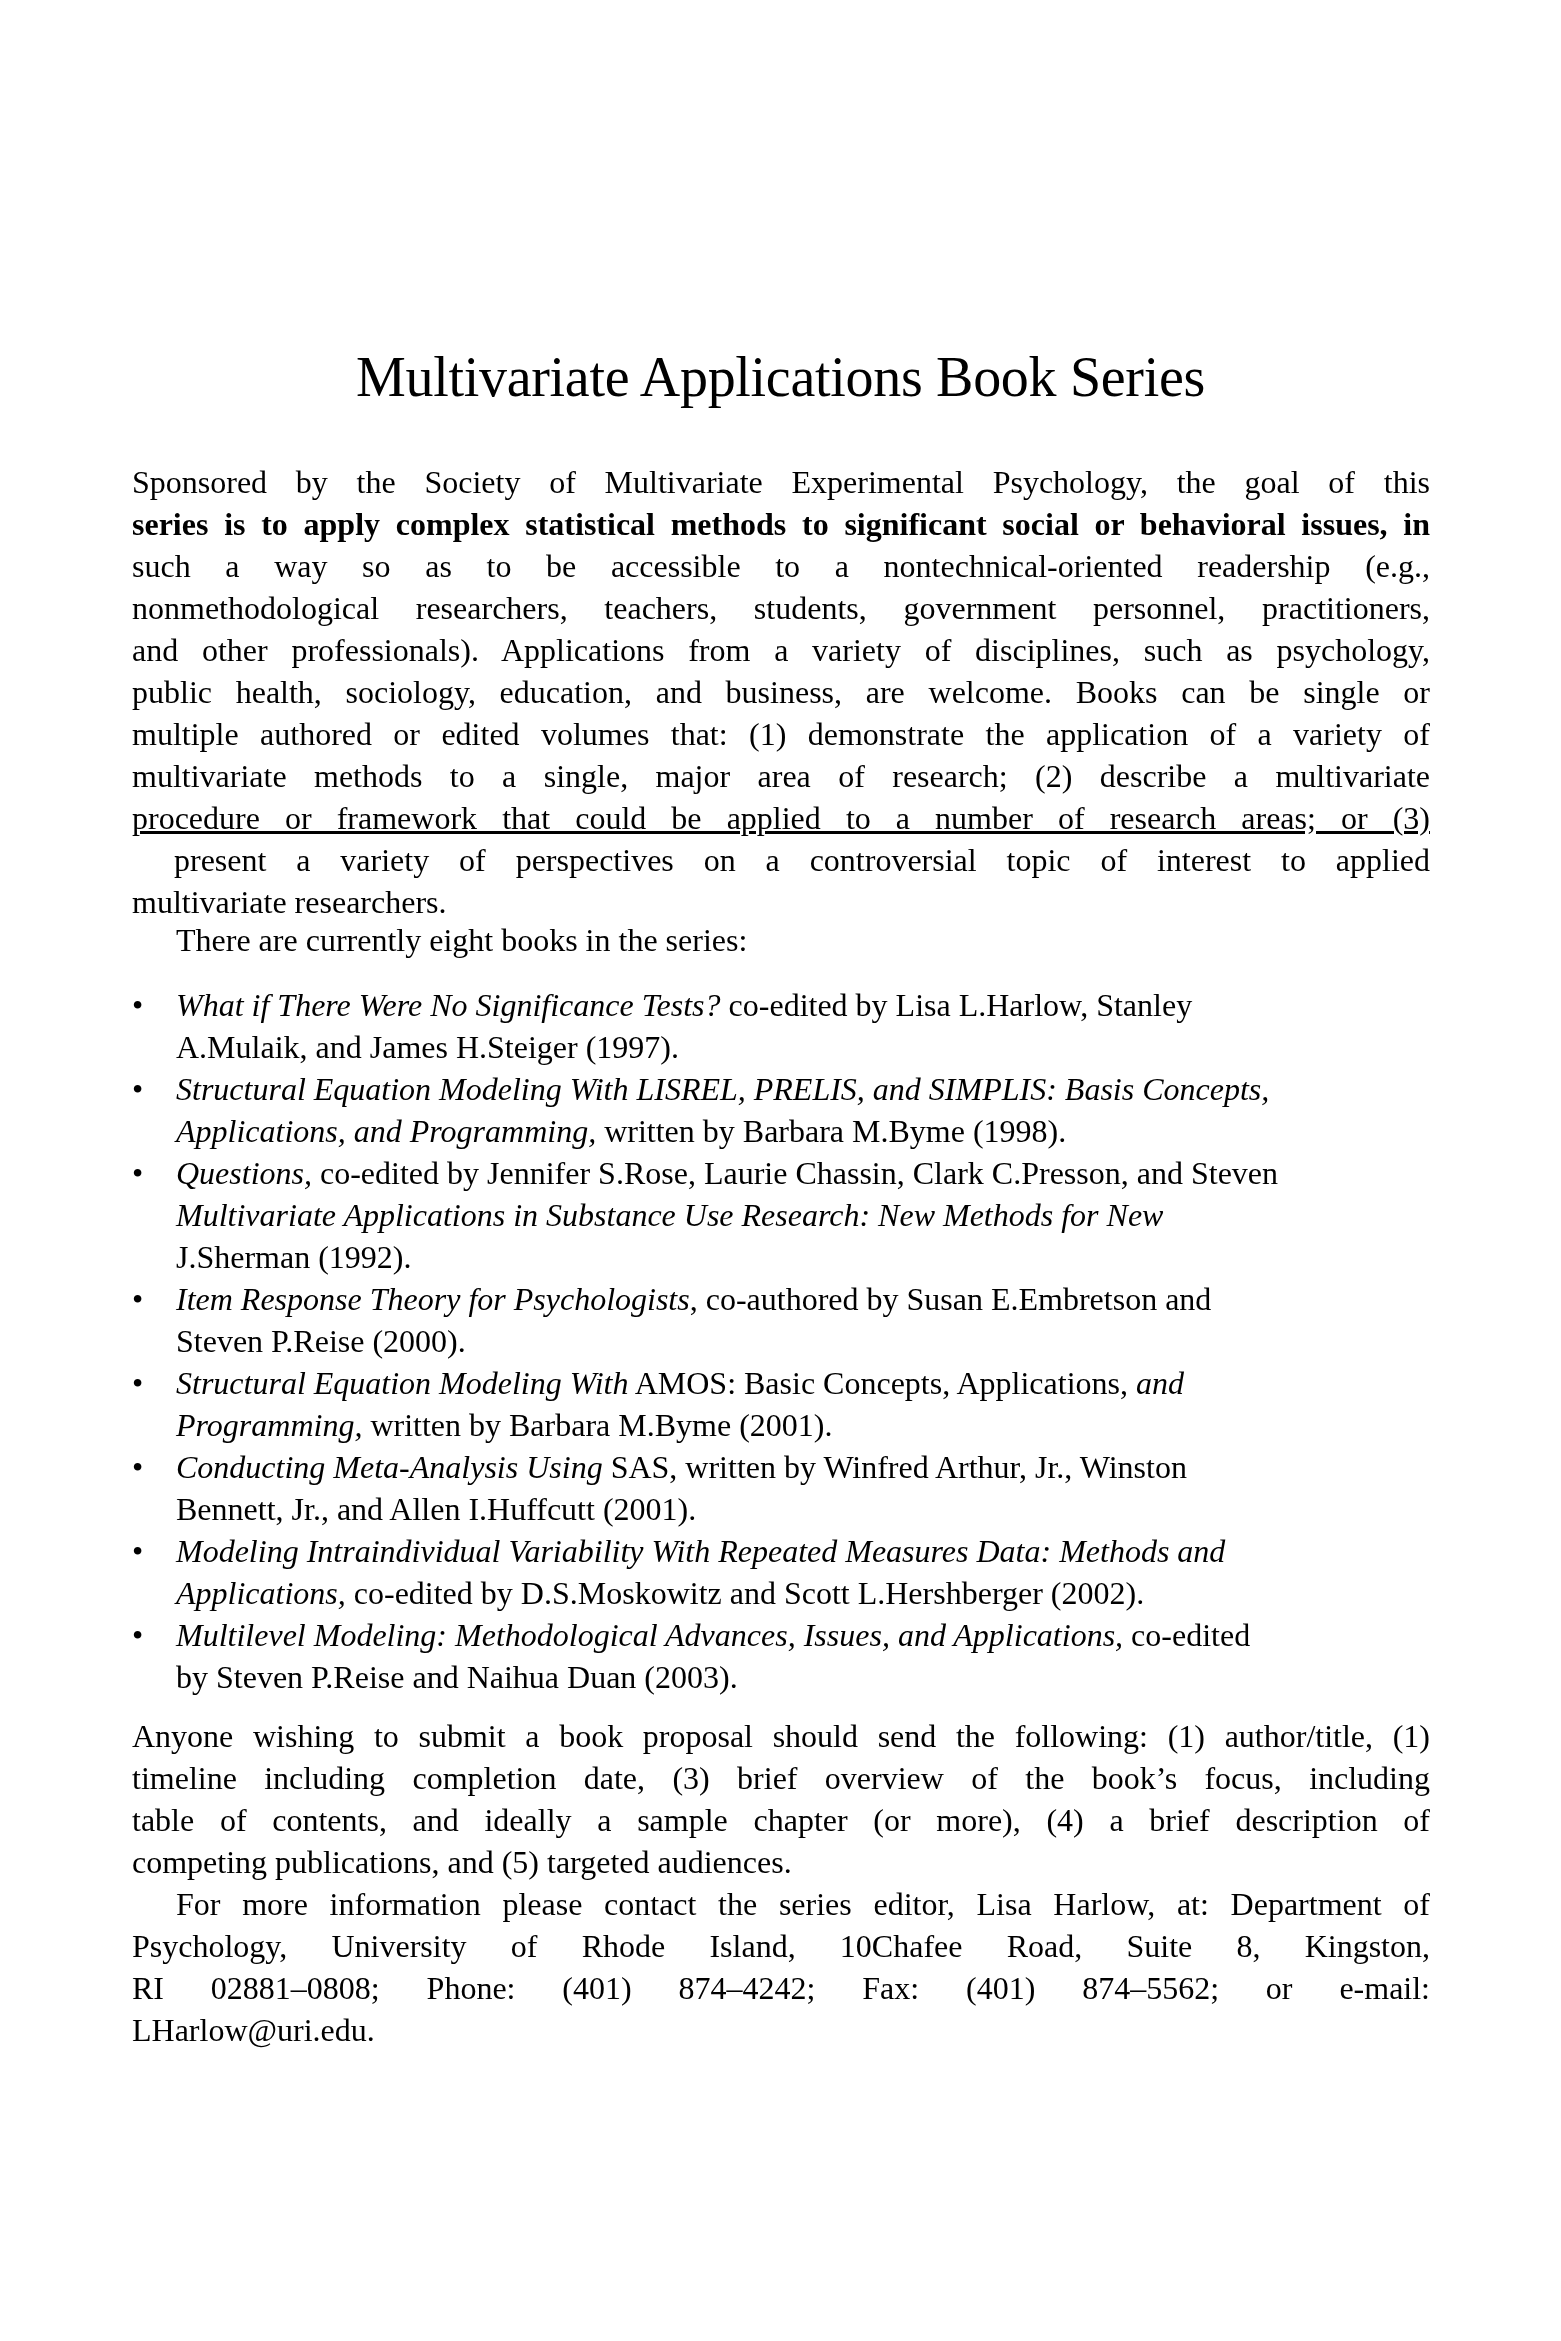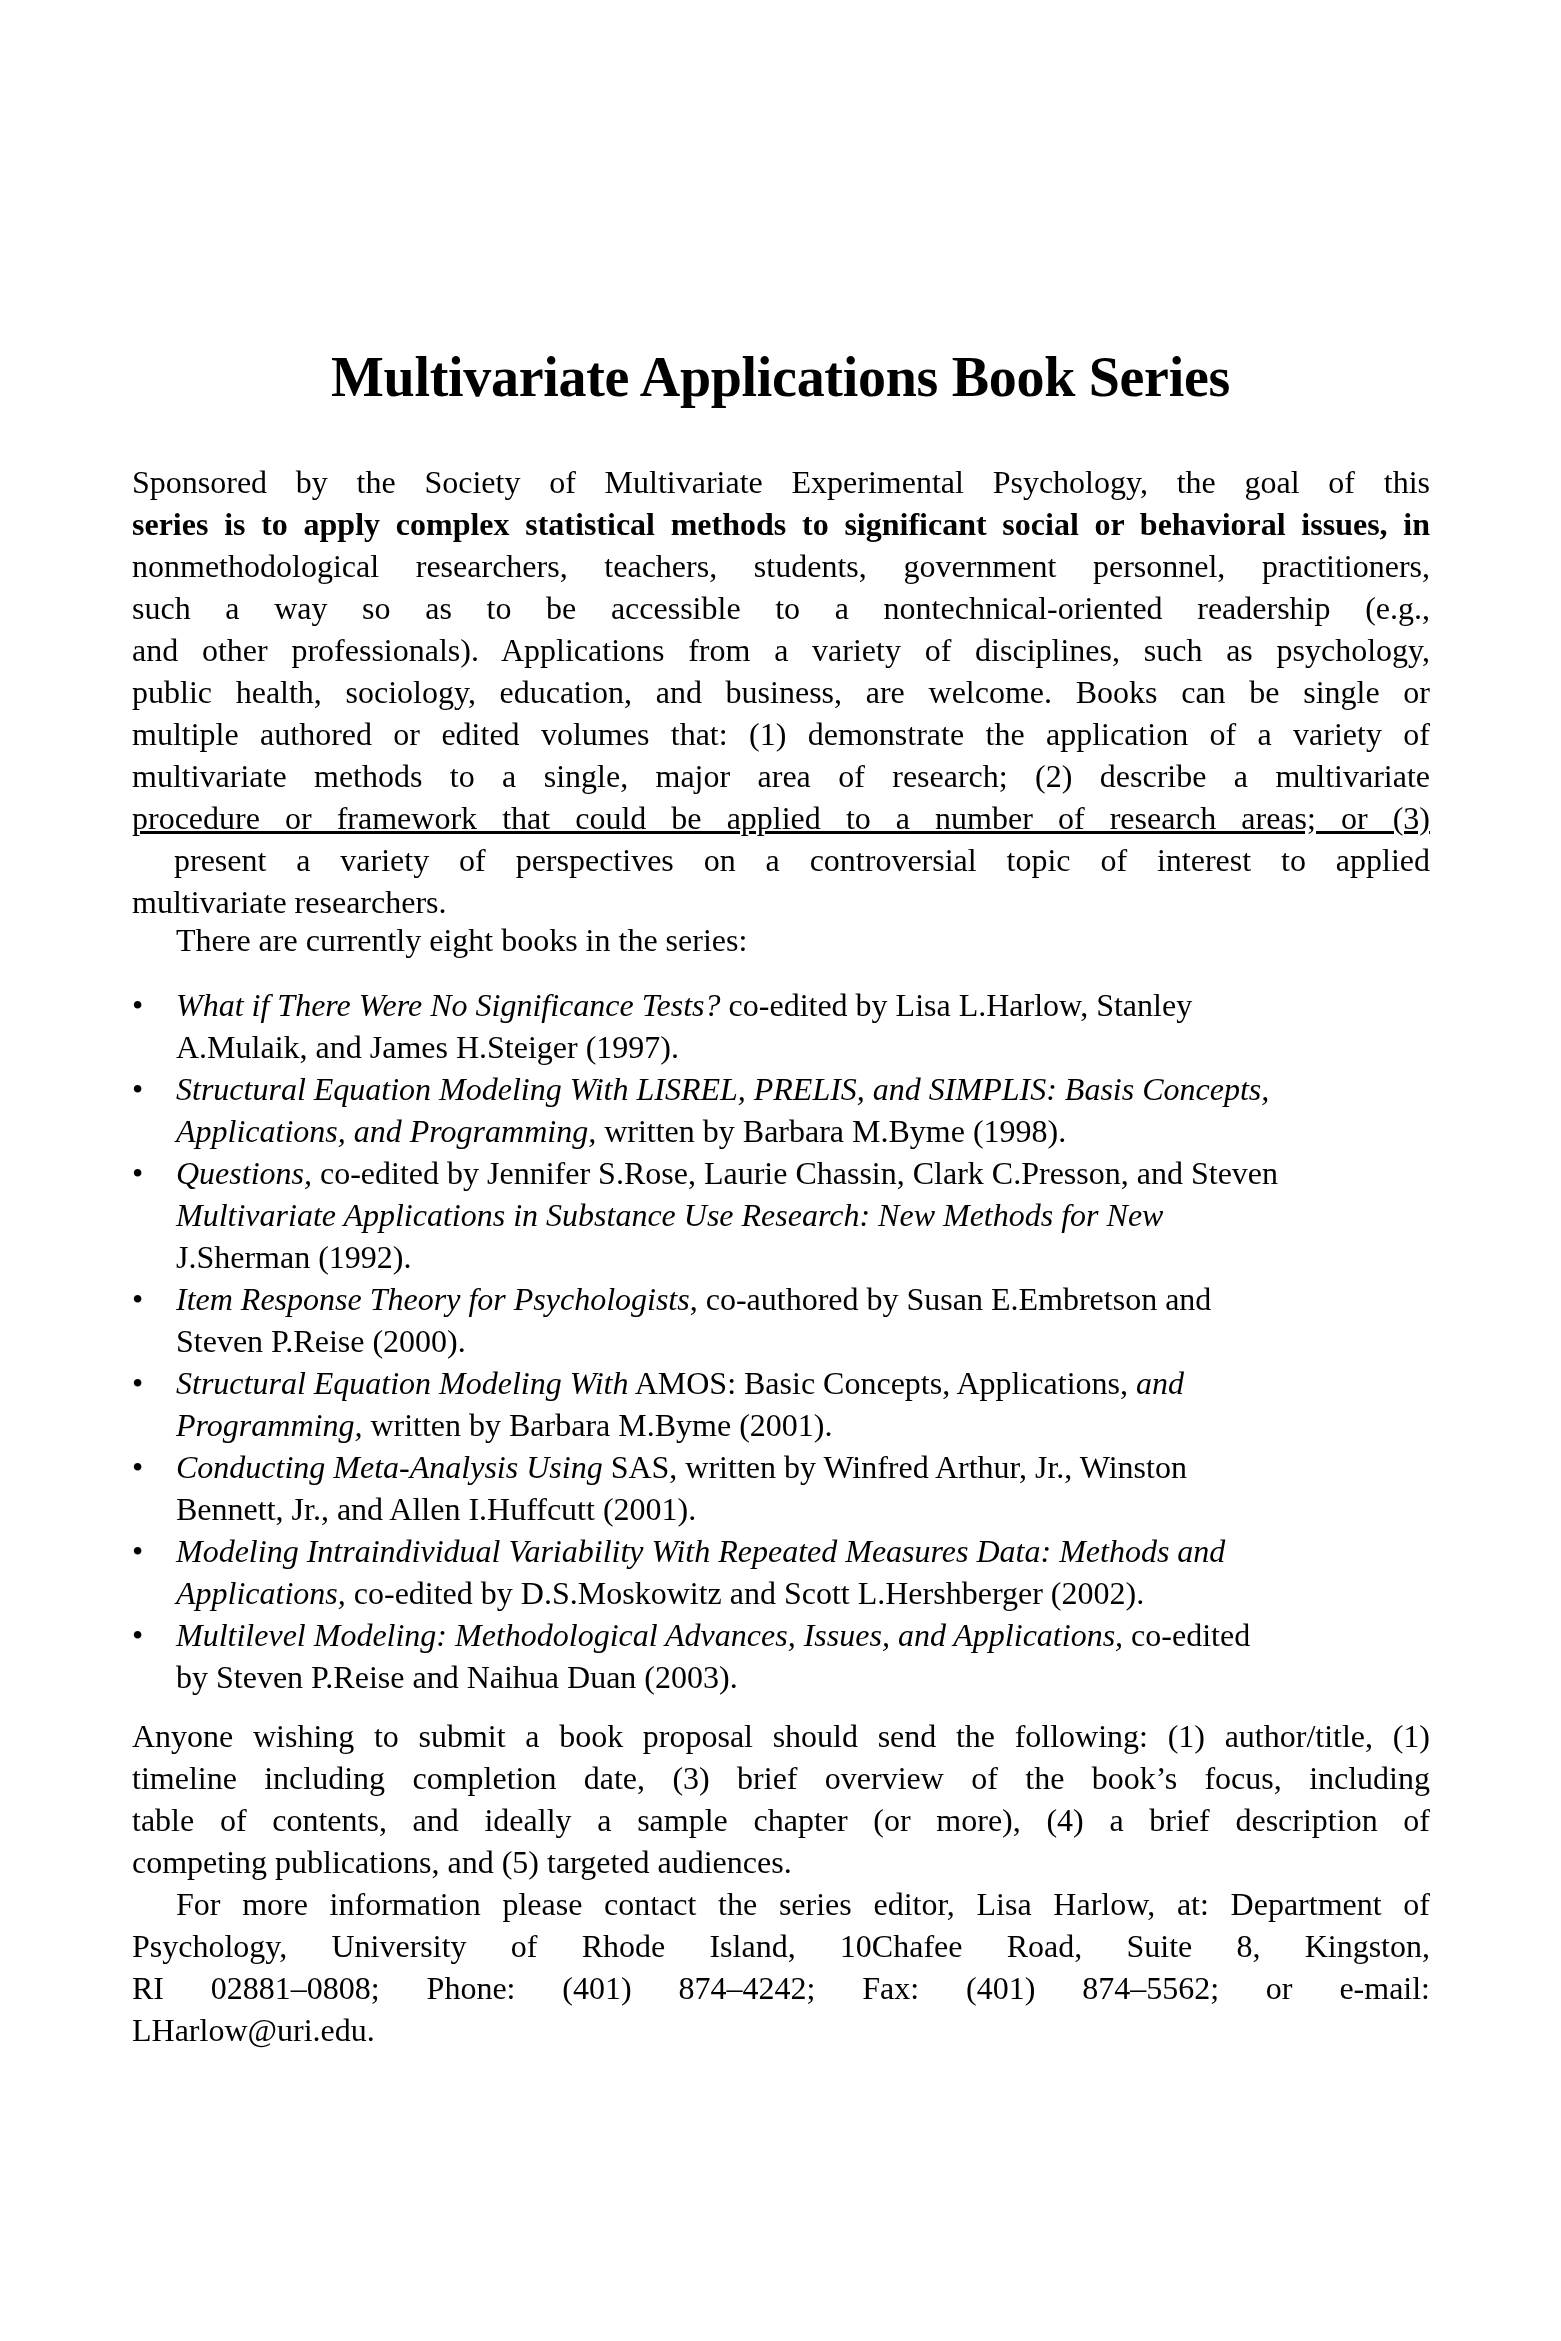--- a/index.html
+++ b/index.html
@@ -3,21 +3,21 @@
 <meta charset="utf-8">
 <style>
   html, body { margin: 0; padding: 0; background: #ffffff; }
   body {
     width: 1561px; height: 2342px; position: relative; overflow: hidden;
     font-family: "Liberation Serif", "DejaVu Serif", serif;
     color: #000000;
   }
   .title {
     position: absolute; left: 0; top: 305px; width: 1561px;
-    text-align: center; font-weight: bold; font-size: 56px; line-height: 69px;
+    text-align: center; font-weight: normal; font-size: 56px; line-height: 69px;
     letter-spacing: -0.3px;
   }
   .col { position: absolute; left: 132px; width: 1298px; }
   .line {
     font-size: 32px; line-height: 42px; height: 42px; white-space: nowrap;
     text-align: justify; text-align-last: justify; overflow: visible;
   }
   .line.last { text-align: left; text-align-last: left; }
   .line.indent { padding-left: 44px; }
   .para1 { top: 461px; }
@@ -33,22 +33,22 @@
   .seg.it { font-style: italic; }
 </style>
 </head>
 <body>
 
 <h1 class="title">Multivariate Applications Book Series</h1>
 
 <div class="col para1">
   <div class="line" style="white-space: normal; word-break: keep-all;">Sponsored by the Society of Multivariate Experimental Psychology, the goal of this</div>
   <div class="line" style="white-space: normal; word-break: keep-all; font-weight: bold;">series is to apply complex statistical methods to significant social or behavioral issues, in</div>
+  <div class="line" style="white-space: normal; word-break: keep-all;">such a way so as to be accessible to a nontechnical-oriented readership (e.g.,</div>
   <div class="line" style="white-space: normal; word-break: keep-all;">nonmethodological researchers, teachers, students, government personnel, practitioners,</div>
-  <div class="line" style="white-space: normal; word-break: keep-all;">such a way so as to be accessible to a nontechnical-oriented readership (e.g.,</div>
   <div class="line" style="white-space: normal; word-break: keep-all;">and other professionals). Applications from a variety of disciplines, such as psychology,</div>
   <div class="line" style="white-space: normal; word-break: keep-all;">public health, sociology, education, and business, are welcome. Books can be single or</div>
   <div class="line" style="white-space: normal; word-break: keep-all;">multiple authored or edited volumes that: (1) demonstrate the application of a variety of</div>
   <div class="line" style="white-space: normal; word-break: keep-all;">multivariate methods to a single, major area of research; (2) describe a multivariate</div>
   <div class="line" style="white-space: normal; word-break: keep-all; text-decoration: underline;">procedure or framework that could be applied to a number of research areas; or (3)</div>
   <div class="line" style="white-space: normal; word-break: keep-all; margin-left: 42px;">present a variety of perspectives on a controversial topic of interest to applied</div>
   <div class="line last">multivariate researchers.</div>
 </div>
 
 <div class="col intro">

